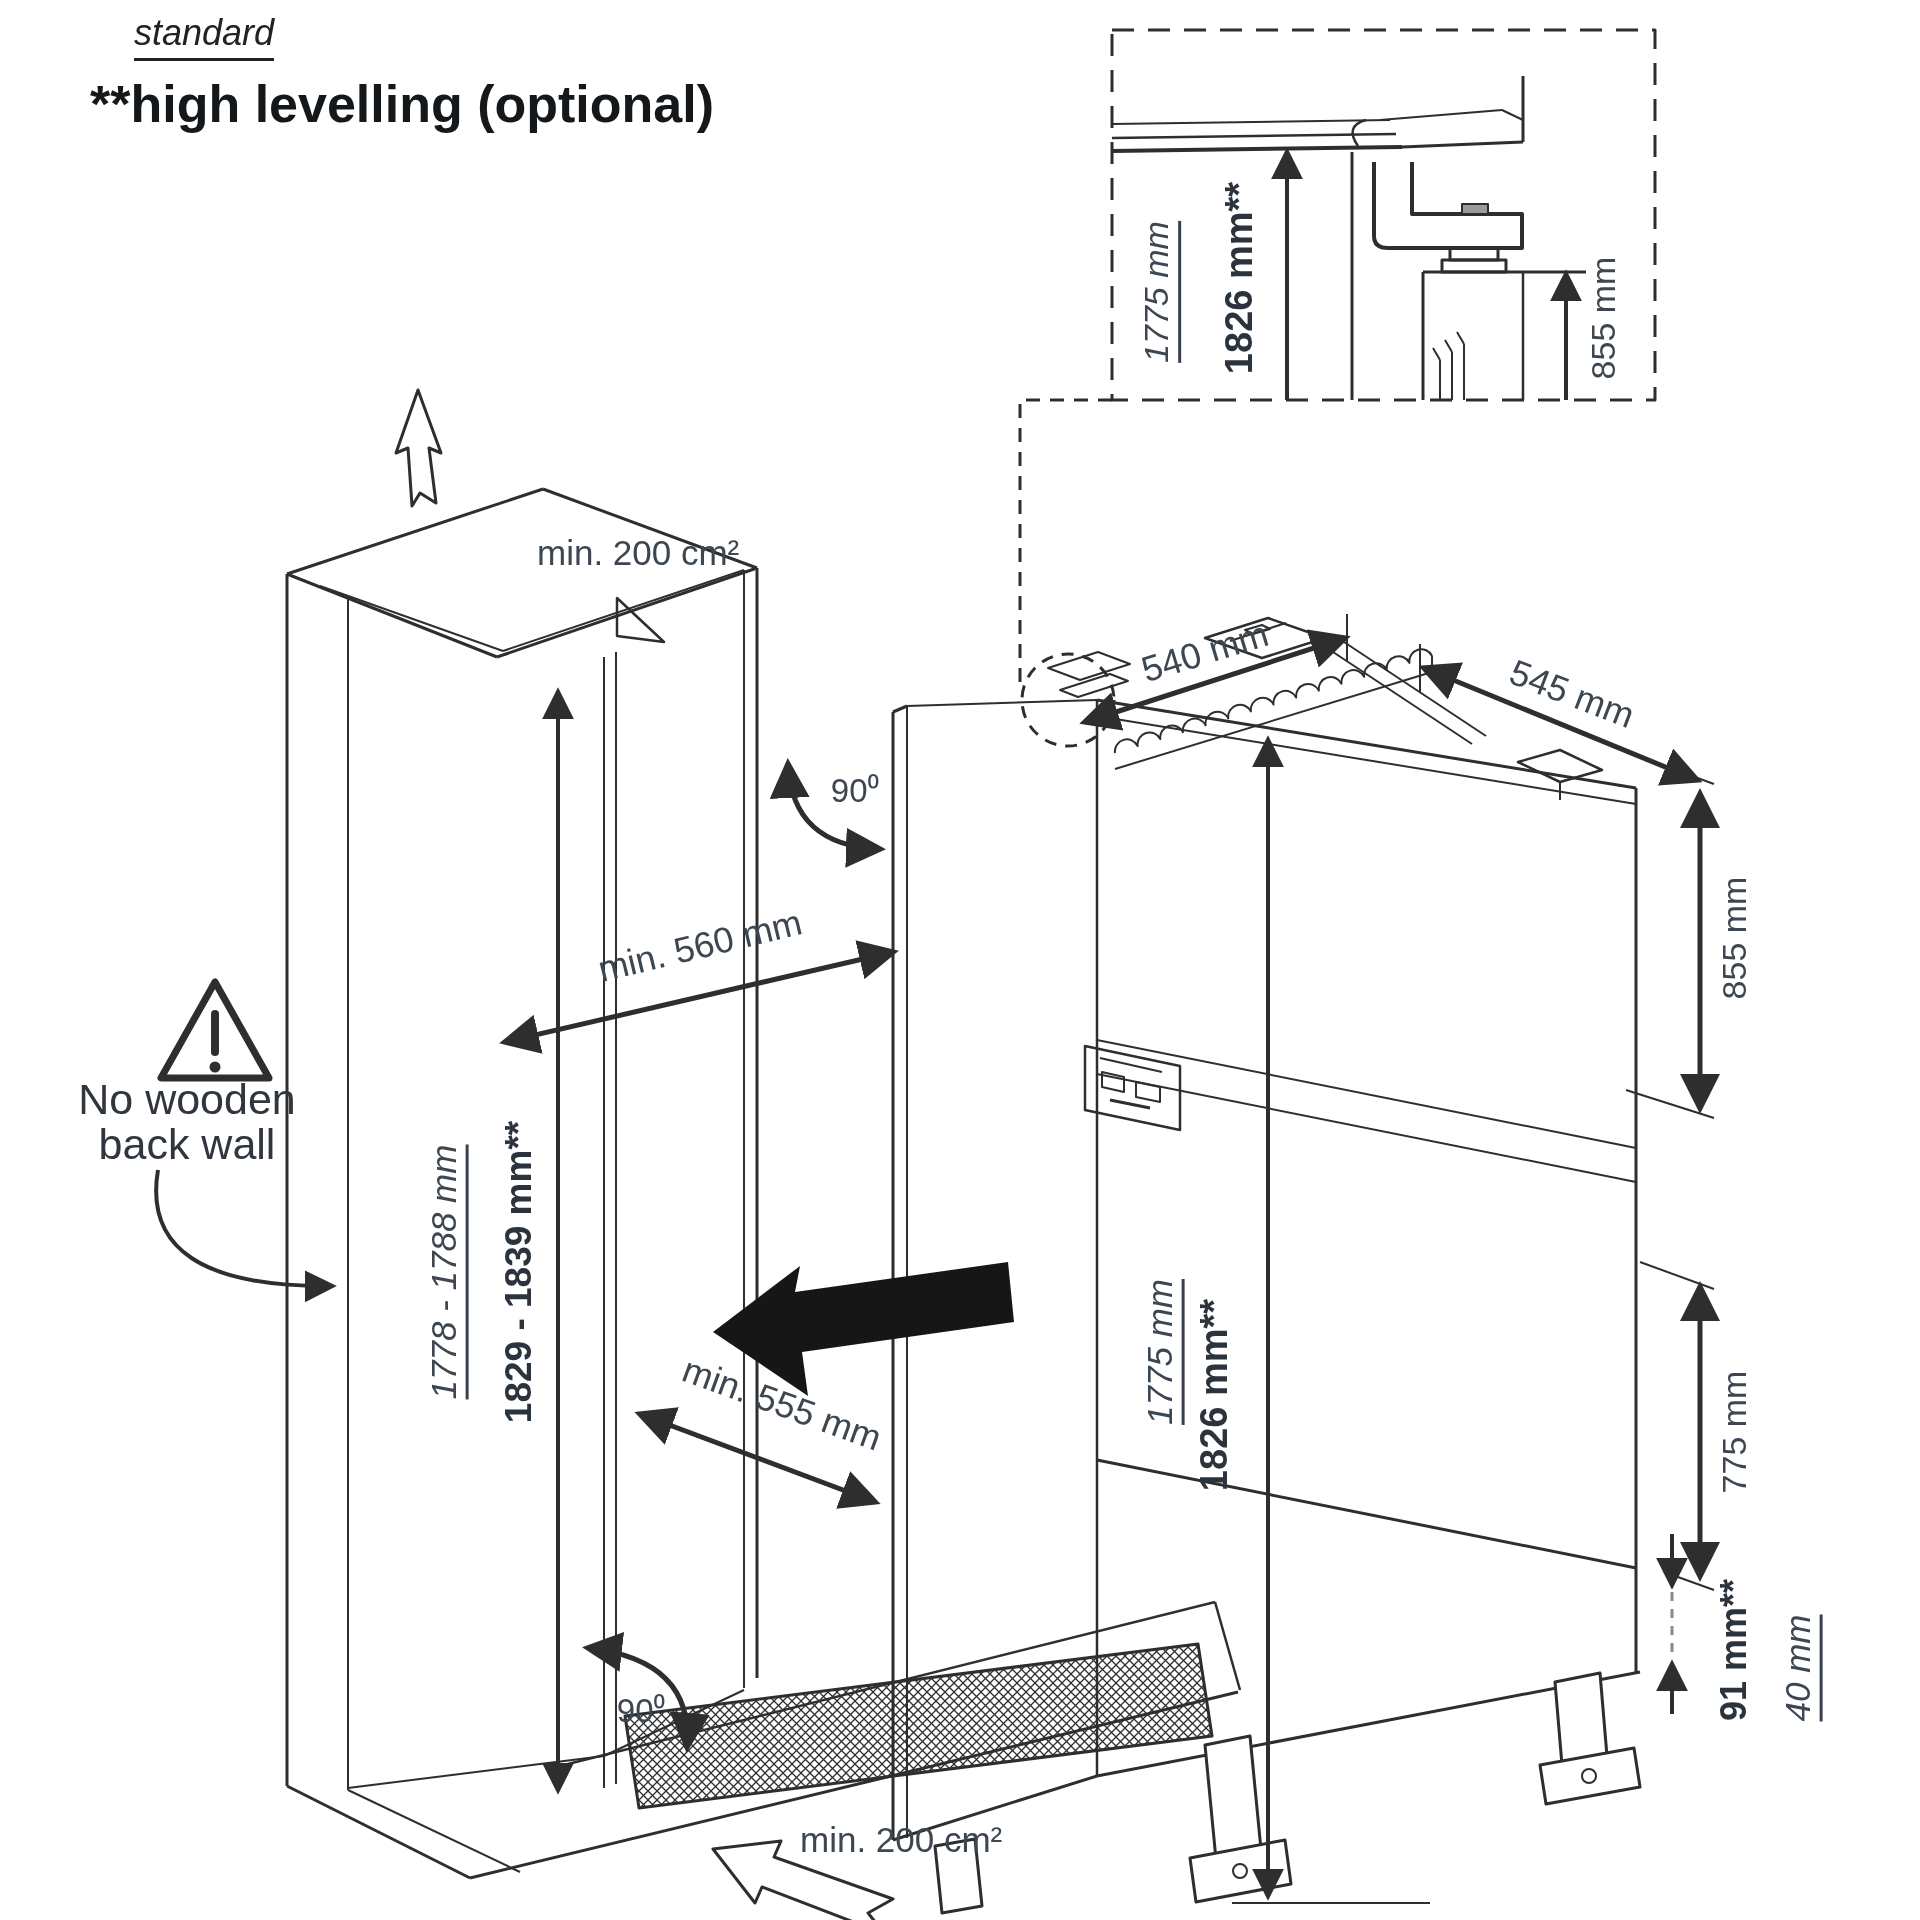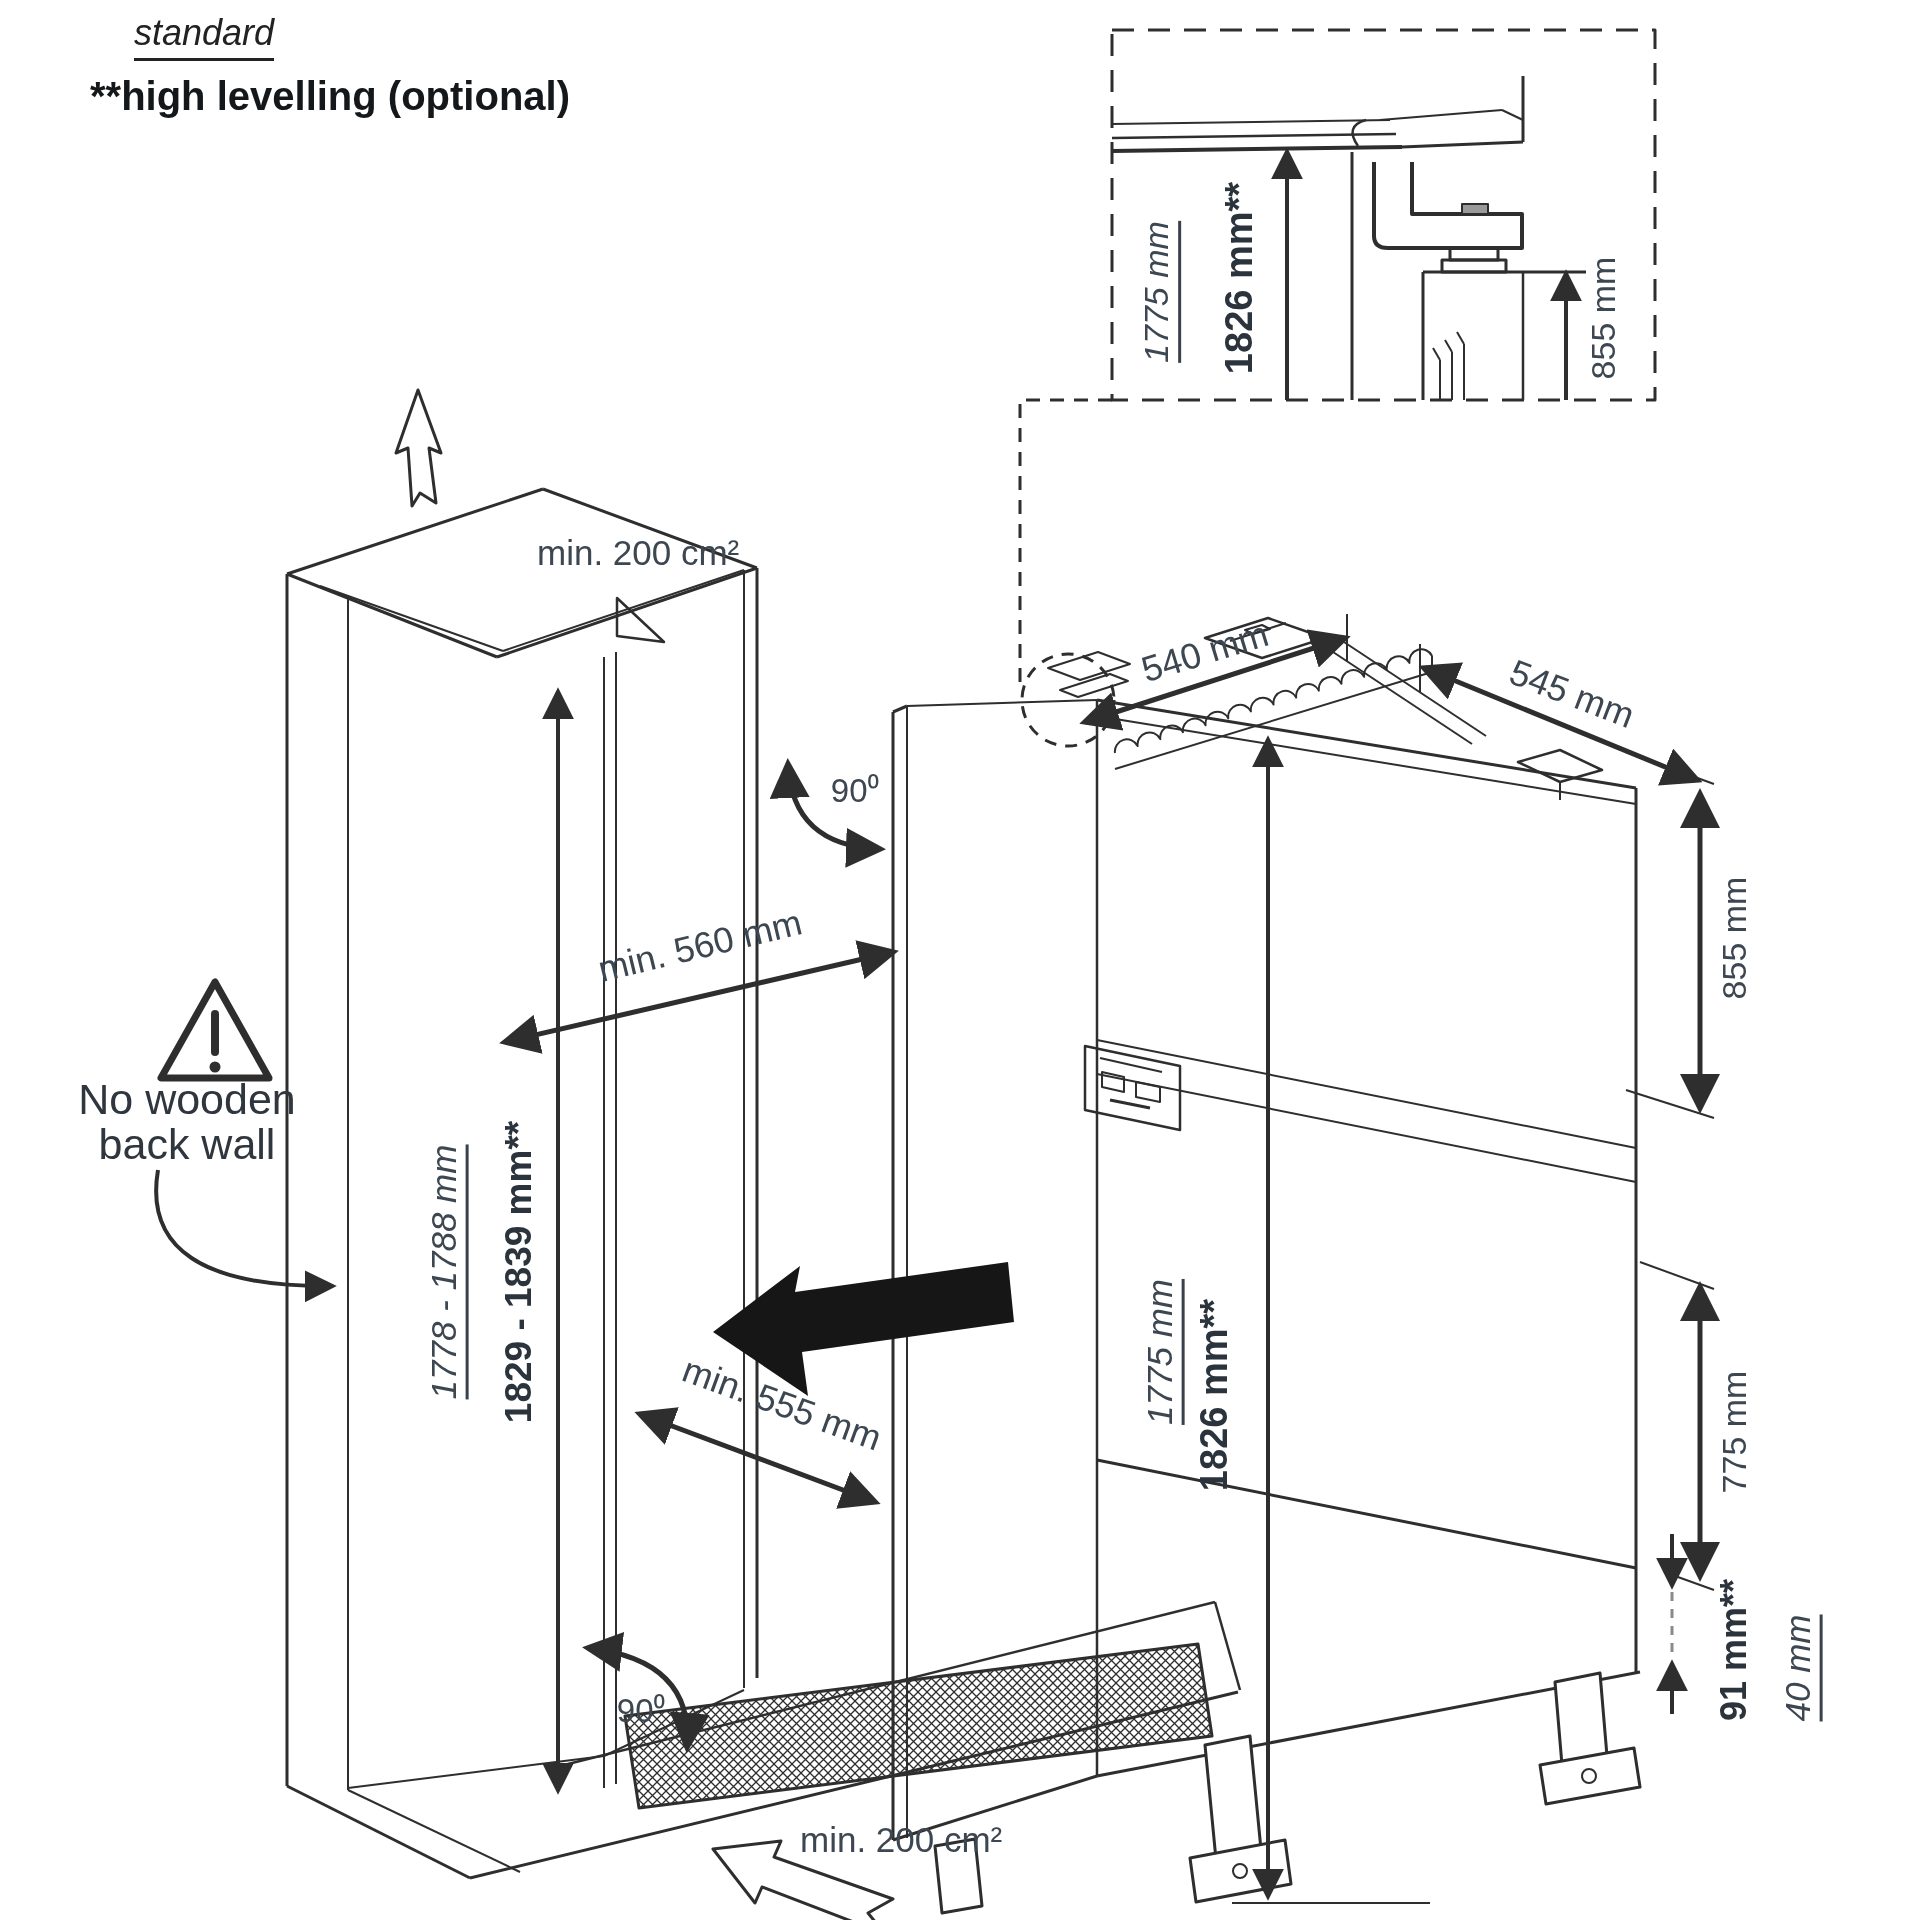--- a/index.html
+++ b/index.html
@@ -7,21 +7,21 @@
          font-family:"Liberation Sans", sans-serif;color:#333;}
   svg{position:absolute;left:0;top:0;}
   .lbl{position:absolute;white-space:nowrap;font-size:34px;color:#3d4752;
        transform:translate(-50%,-50%);line-height:1.05;}
   .r90{transform:translate(-50%,-50%) rotate(-90deg);}
   .b{font-weight:bold;color:#2b333c;}
   .i{font-style:italic;}
   .ul{border-bottom:3px solid #39424c;padding-bottom:3px;}
   .hdr1{position:absolute;left:134px;top:12px;font-size:36px;font-style:italic;color:#222;
         border-bottom:3px solid #222;padding-bottom:4px;transform:none;}
-  .hdr2{position:absolute;left:90px;top:74px;font-size:40px;font-weight:bold;color:#15181b;transform:none;}
+  .hdr2{position:absolute;left:90px;top:74px;font-size:52px;font-weight:bold;color:#15181b;transform:none;}
   .ctr{text-align:center;}
 </style>
 </head>
 <body>
 
 <div id="stage">
 
 <svg width="1920" height="1920" viewBox="0 0 1920 1920">
   <defs>
     <marker id="arr" viewBox="0 0 10 10" refX="8.5" refY="5" markerWidth="8" markerHeight="8" orient="auto-start-reverse">

